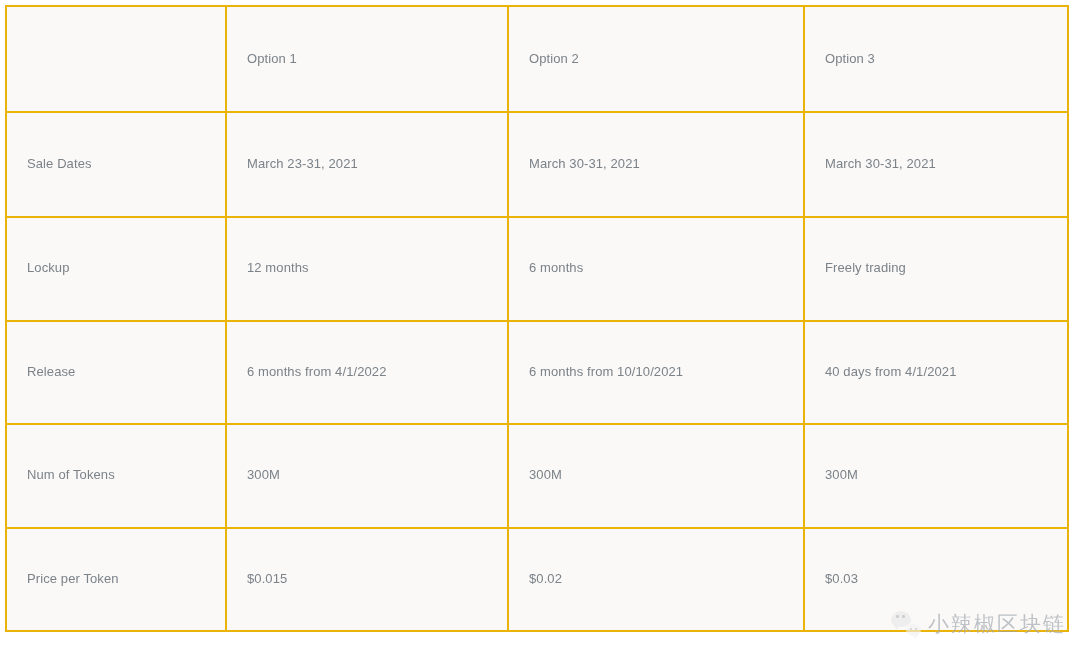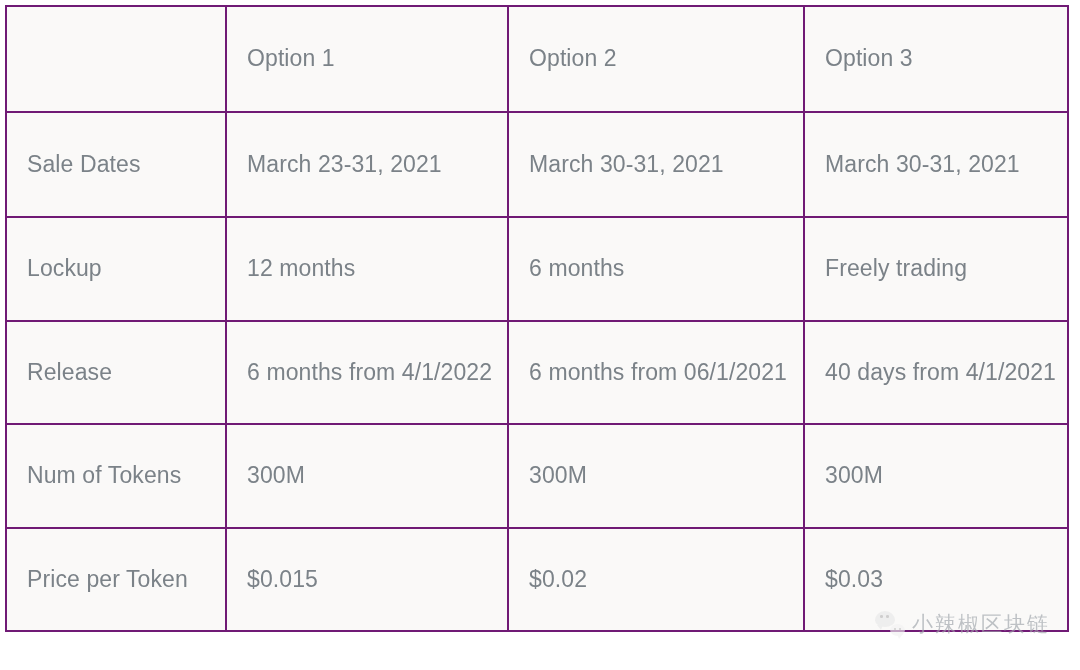--- a/index.html
+++ b/index.html
@@ -27,26 +27,26 @@
   table.comparison {
     border-collapse: collapse;
     table-layout: fixed;
     width: 1062px;
     height: 627px;
     background: #faf9f8;
   }
 
   table.comparison td,
   table.comparison th {
-    border: 2px solid #701a75;
+    border: 2px solid #eab308;
     background: #faf9f8;
     padding: 0 20px;
     vertical-align: middle;
     text-align: left;
-    font-size: 23px;
+    font-size: 13px;
     line-height: 1.45;
     font-weight: normal;
     color: #7b8288;
     letter-spacing: 0.1px;
   }
 
   
   col.c-label  { width: 220px; }
   col.c-opt1   { width: 282px; }
   col.c-opt2   { width: 296px; }
@@ -79,21 +79,21 @@
   tr.r-lockup td    { height: 74px; margin-top: 44px; }
   tr.r-release td   { height: 74px; }
   tr.r-limits td    { height: 103px; }
   tr.r-supply td    { height: 74px; }
   tr.r-numtok td    { height: 74px; }
   tr.r-price td     { height: 74px; }
 
   
   #watermark {
     position: absolute;
-    right: 30px;
+    right: 14px;
     bottom: 32px;
     display: flex;
     align-items: flex-start;
     gap: 7px;
     opacity: 0.62;
     pointer-events: none;
     user-select: none;
   }
   #watermark .wm-text {
     font-size: 21px;
@@ -195,21 +195,21 @@
             <span class="val-line">Freely trading</span>
           </td>
       </tr>
 
       <tr class="r-release">
         <td class="row-label">Release</td>
         <td class="value-cell">
             <span class="val-line">6 months from 4/1/2022</span>
           </td>
         <td class="value-cell">
-            <span class="val-line">6 months from 06/1/2021</span>
+            <span class="val-line">6 months from 10/10/2021</span>
           </td>
         <td class="value-cell">
             <span class="val-line">40 days from 4/1/2021</span>
           </td>
       </tr>
 
 
 
       <tr class="r-numtok">
         <td class="row-label">Num of Tokens</td>

